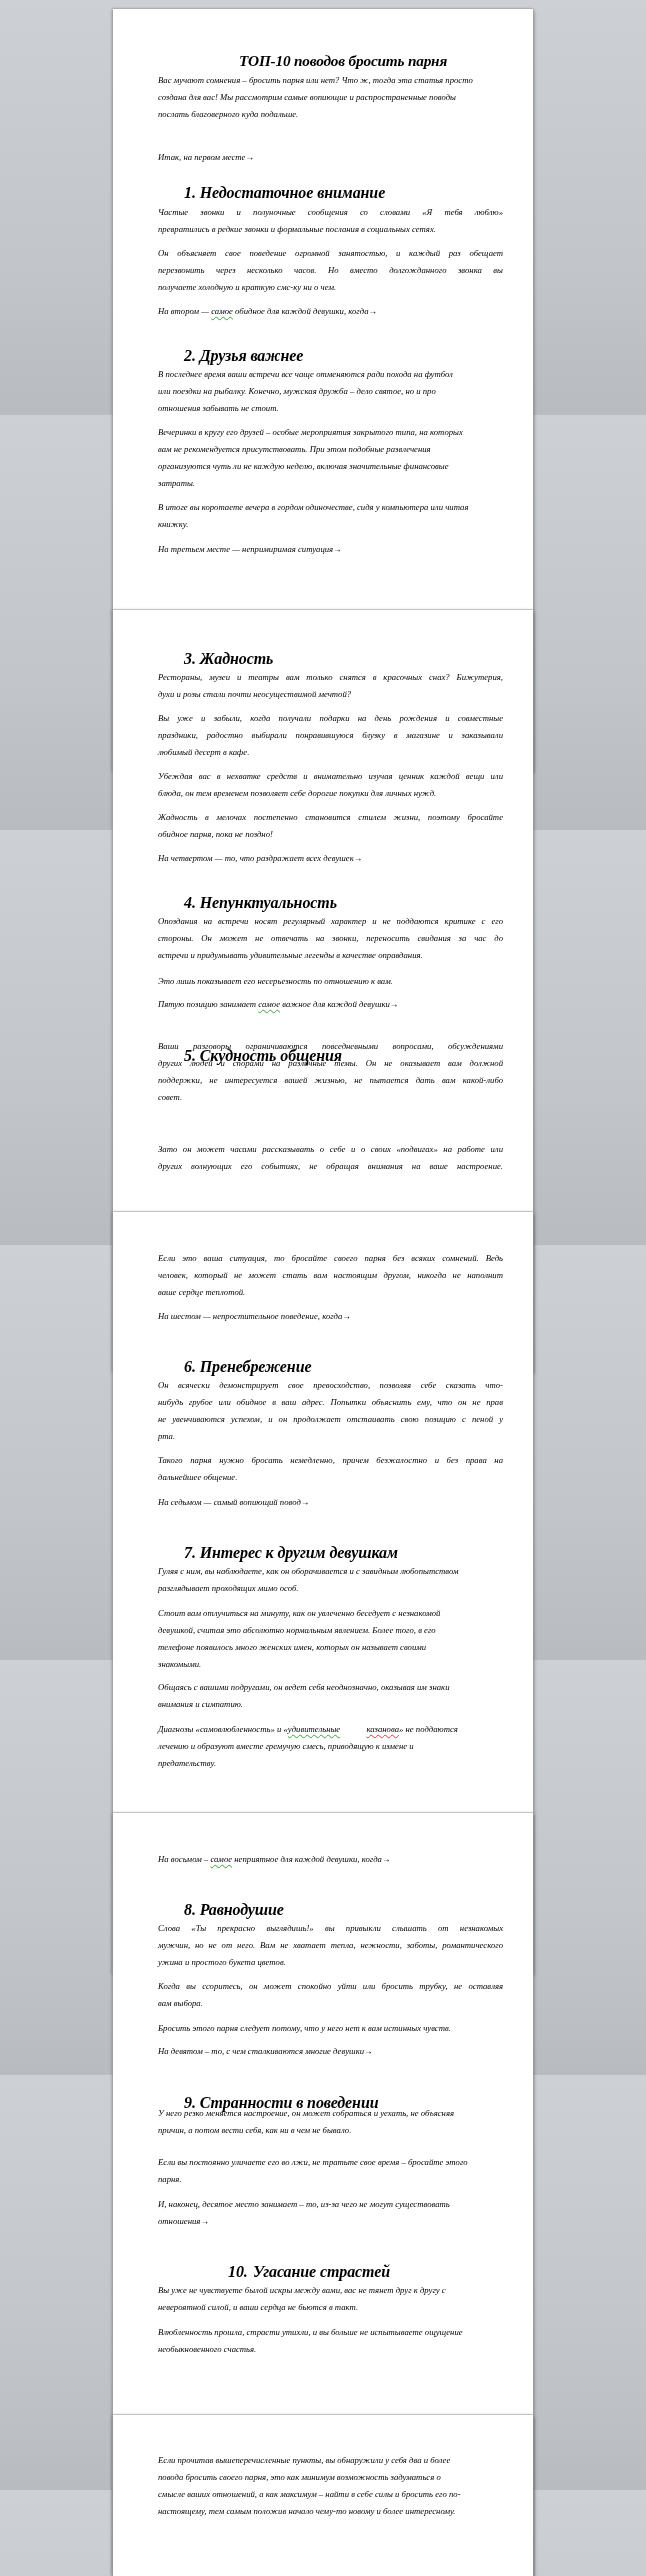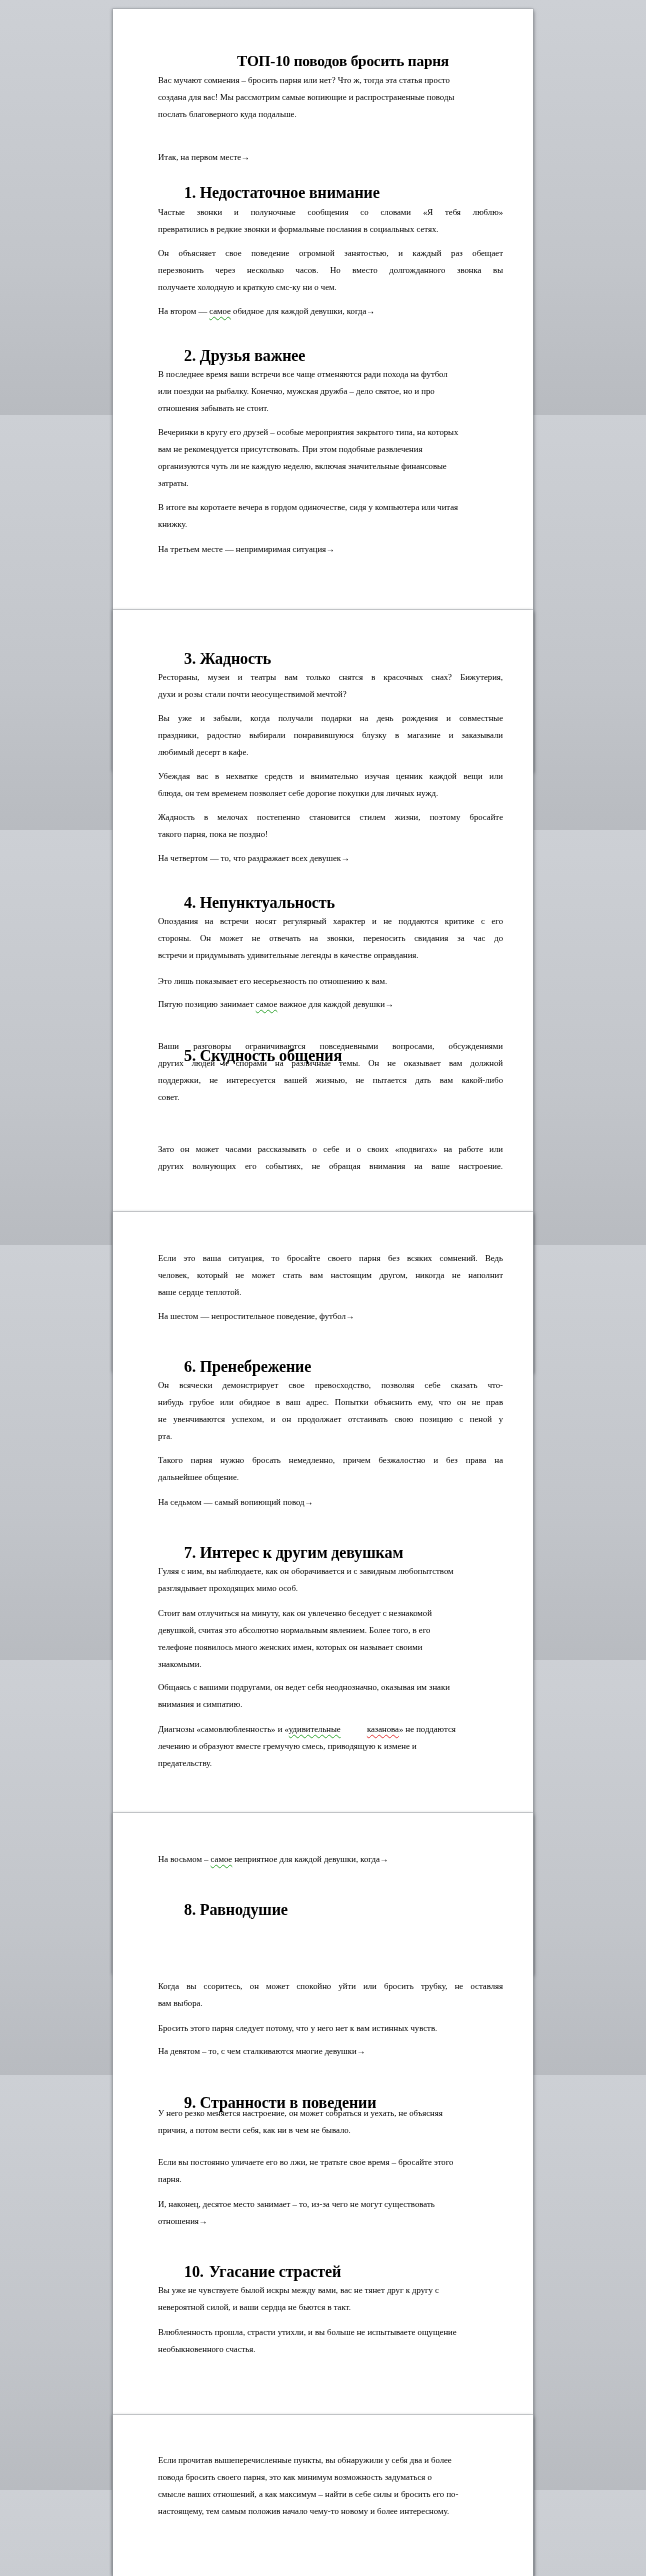--- a/index.html
+++ b/index.html
@@ -13,20 +13,21 @@
     color: #000;
   }
   .page {
     position: absolute;
     left: 113px;
     width: 420px;
     height: 762px;
     background: #ffffff;
     box-shadow: 0 0 0 0.5px #a4a7ac, 1.1px 1.6px 3.2px rgba(60,64,70,0.55), -1.1px 0 2.6px rgba(60,64,70,0.35);
     overflow: hidden;
+    font-style: italic;
   }
   .title {
     position: absolute;
     left: 0; width: 460px;
     text-align: center;
     font-weight: bold;
     font-size: 15.3px;
     line-height: 15px;
     white-space: nowrap;
     letter-spacing: -0.2px;
@@ -42,21 +43,21 @@
   .line.j { white-space: normal; text-align: justify; text-align-last: justify; }
   .heading {
     position: absolute;
     left: 71px;
     font-size: 16px;
     font-weight: bold;
     line-height: 17px;
     white-space: nowrap;
     letter-spacing: -0.1px;
   }
-  .heading .num { display: inline-block; }
+  .heading .num { display: inline-block; margin-left: 44px; }
   .heading .num.wide { width: 25px; }
   .sp-green { text-decoration: underline wavy #3aa83a; text-decoration-thickness: 0.5px; text-underline-offset: 1.6px; }
   .sp-red { text-decoration: underline wavy #e23b3b; text-decoration-thickness: 0.5px; text-underline-offset: 1.6px; margin-left: 24px; }
 </style>
 </head>
 <body>
 
 <div class="page" style="top:9px">
   <div class="title" style="top:44px">ТОП-10 поводов бросить парня</div>
 
@@ -124,21 +125,21 @@
     <div class="line j">Вы уже и забыли, когда получали подарки на день рождения и совместные</div>
     <div class="line j">праздники, радостно выбирали понравившуюся блузку в магазине и заказывали</div>
     <div class="line">любимый десерт в кафе.</div>
   </div>
   <div class="para" style="top:158px">
     <div class="line j">Убеждая вас в нехватке средств и внимательно изучая ценник каждой вещи или</div>
     <div class="line">блюда, он тем временем позволяет себе дорогие покупки для личных нужд.</div>
   </div>
   <div class="para" style="top:199px">
     <div class="line j">Жадность в мелочах постепенно становится стилем жизни, поэтому бросайте</div>
-    <div class="line">такого парня, пока не поздно!</div>
+    <div class="line">обидное парня, пока не поздно!</div>
   </div>
   <div class="para" style="top:240px">
     <div class="line">На четвертом — то, что раздражает всех девушек→</div>
   </div>
 
   <div class="heading" style="top:284px">
     <span>4.</span>
     <span>Непунктуальность</span>
   </div>
   <div class="para" style="top:303px">
@@ -169,21 +170,21 @@
   </div>
 </div>
 
 <div class="page" style="top:1212px">
   <div class="para" style="top:38px">
     <div class="line j">Если это ваша ситуация, то бросайте своего парня без всяких сомнений. Ведь</div>
     <div class="line j">человек, который не может стать вам настоящим другом, никогда не наполнит</div>
     <div class="line">ваше сердце теплотой.</div>
   </div>
   <div class="para" style="top:96px">
-    <div class="line">На шестом — непростительное поведение, футбол→</div>
+    <div class="line">На шестом — непростительное поведение, когда→</div>
   </div>
 
   <div class="heading" style="top:146px">
     <span>6.</span>
     <span>Пренебрежение</span>
   </div>
   <div class="para" style="top:165px">
     <div class="line j">Он всячески демонстрирует свое превосходство, позволяя себе сказать что-</div>
     <div class="line j">нибудь грубое или обидное в ваш адрес. Попытки объяснить ему, что он не прав</div>
     <div class="line j">не увенчиваются успехом, и он продолжает отстаивать свою позицию с пеной у</div>
@@ -223,20 +224,25 @@
 </div>
 
 <div class="page" style="top:1813px">
   <div class="para" style="top:38px">
     <div class="line"><span>На восьмом – </span><span class="sp-green">самое</span><span> неприятное для каждой девушки, когда→</span></div>
   </div>
 
   <div class="heading" style="top:88px">
     <span>8.</span>
     <span>Равнодушие</span>
+  </div>
+  <div class="para" style="top:107px">
+    <div class="line j">Слова «Ты  прекрасно выглядишь!» вы привыкли слышать от незнакомых</div>
+    <div class="line j">мужчин, но не от него.  Вам не хватает тепла, нежности, заботы, романтического</div>
+    <div class="line">ужина и простого букета цветов.</div>
   </div>
   <div class="para" style="top:165px">
     <div class="line j">Когда вы ссоритесь, он может спокойно уйти или бросить трубку, не оставляя</div>
     <div class="line">вам выбора.</div>
   </div>
   <div class="para" style="top:207px">
     <div class="line">Бросить этого парня следует потому, что у него нет к вам истинных чувств.</div>
   </div>
   <div class="para" style="top:230px">
     <div class="line">На девятом – то, с чем сталкиваются многие девушки→</div>

